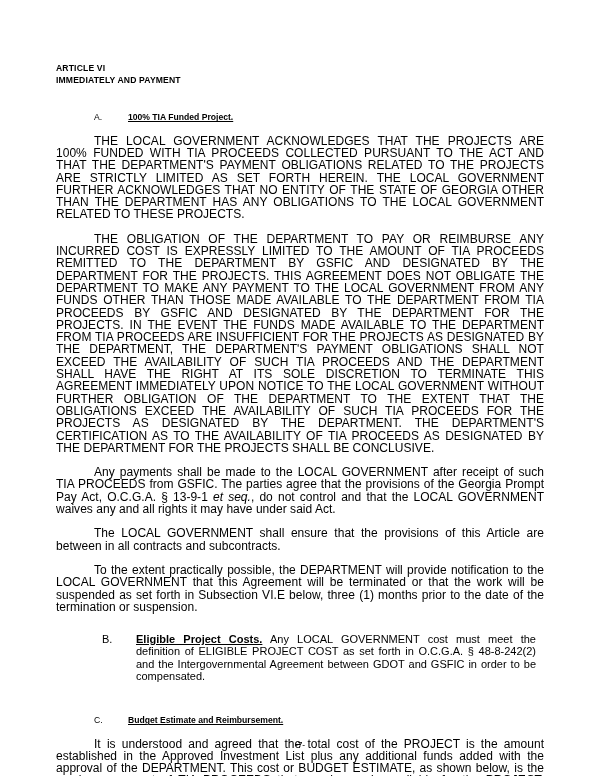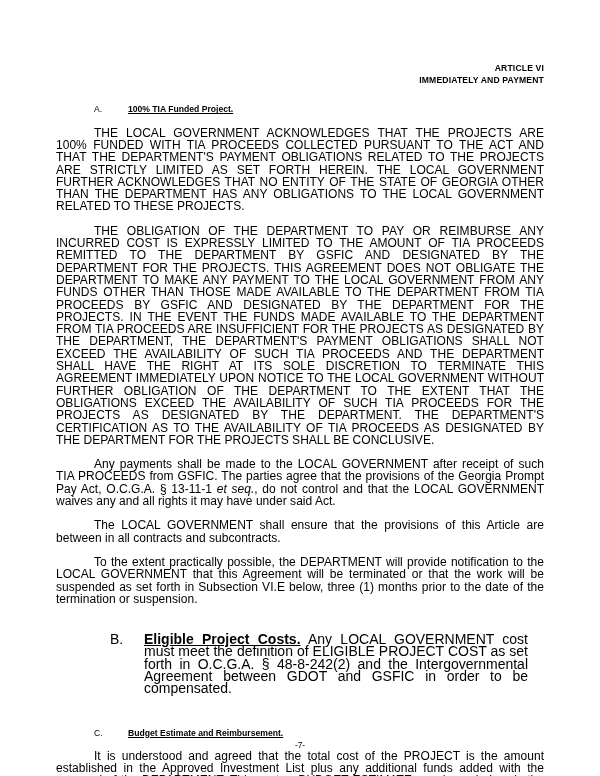--- a/index.html
+++ b/index.html
@@ -16,34 +16,34 @@
     overflow: hidden;
   }
   .page {
     box-sizing: border-box;
     width: 600px;
     height: 776px;
     padding: 62px 56px 34px 56px;
     position: relative;
   }
   .title-block {
-    text-align: right;
+    text-align: left;
     font-weight: bold;
     font-size: 8.6px;
     line-height: 12.2px;
     letter-spacing: 0.15px;
   }
   .title-line {
     display: block;
   }
   .gap-after-title {
     height: 13px;
   }
   .lettered {
-    margin-top: 4px;
+    margin-top: 12px;
     margin-bottom: 0;
     font-size: 8.6px;
     line-height: 12.3px;
   }
   .lettered .ltr {
     display: inline-block;
     width: 34px;
     margin-left: 38px;
   }
   .lettered .hdg {
@@ -61,22 +61,22 @@
   p.body.indent {
     text-indent: 38px;
   }
   .spacer {
     height: 12px;
   }
   .spacer-sm {
     height: 11px;
   }
   .hang {
-    margin: 16px;
-    font-size: 14px;
+    margin: 8px;
+    font-size: 11px;
     line-height: 12.3px;
     text-align: justify;
     padding-left: 72px;
   }
   .hang .ltr {
     display: inline-block;
     width: 34px;
     margin-left: -34px;
   }
   .u { text-decoration: underline; }
@@ -110,21 +110,21 @@
   <div class="spacer-sm"></div>
 
   <p class="body indent">THE LOCAL GOVERNMENT ACKNOWLEDGES THAT THE PROJECTS ARE 100% FUNDED WITH TIA PROCEEDS COLLECTED PURSUANT TO THE ACT AND THAT THE DEPARTMENT'S PAYMENT OBLIGATIONS RELATED TO THE PROJECTS ARE STRICTLY LIMITED AS SET FORTH HEREIN. THE LOCAL GOVERNMENT FURTHER ACKNOWLEDGES THAT NO ENTITY OF THE STATE OF GEORGIA OTHER THAN THE DEPARTMENT HAS ANY OBLIGATIONS TO THE LOCAL GOVERNMENT RELATED TO THESE PROJECTS.</p>
 
   <div class="spacer"></div>
 
   <p class="body indent">THE OBLIGATION OF THE DEPARTMENT TO PAY OR REIMBURSE ANY INCURRED COST IS EXPRESSLY LIMITED TO THE AMOUNT OF TIA PROCEEDS REMITTED TO THE DEPARTMENT BY GSFIC AND DESIGNATED BY THE DEPARTMENT FOR THE PROJECTS.  THIS AGREEMENT DOES NOT OBLIGATE THE DEPARTMENT TO MAKE ANY PAYMENT TO THE LOCAL GOVERNMENT FROM ANY FUNDS OTHER THAN THOSE MADE AVAILABLE TO THE DEPARTMENT FROM TIA PROCEEDS BY GSFIC AND DESIGNATED BY THE DEPARTMENT FOR THE PROJECTS.  IN THE EVENT THE FUNDS MADE AVAILABLE TO THE DEPARTMENT FROM TIA PROCEEDS ARE INSUFFICIENT FOR THE PROJECTS AS DESIGNATED BY THE DEPARTMENT, THE DEPARTMENT'S PAYMENT OBLIGATIONS SHALL NOT EXCEED THE AVAILABILITY OF SUCH TIA PROCEEDS AND THE DEPARTMENT SHALL HAVE THE RIGHT AT ITS SOLE DISCRETION TO TERMINATE THIS AGREEMENT IMMEDIATELY UPON NOTICE TO THE LOCAL GOVERNMENT WITHOUT FURTHER OBLIGATION OF THE DEPARTMENT TO THE EXTENT THAT THE OBLIGATIONS EXCEED THE AVAILABILITY OF SUCH TIA PROCEEDS FOR THE PROJECTS AS DESIGNATED BY THE DEPARTMENT.  THE DEPARTMENT'S CERTIFICATION AS TO THE AVAILABILITY OF TIA PROCEEDS AS DESIGNATED BY THE DEPARTMENT FOR THE PROJECTS SHALL BE CONCLUSIVE.</p>
 
   <div class="spacer"></div>
 
-  <p class="body indent"><span>Any payments shall be made to the LOCAL GOVERNMENT after receipt of such TIA PROCEEDS from GSFIC.  The parties agree that the provisions of the Georgia Prompt Pay Act, O.C.G.A. § 13-11-1 </span><span class="i">et seq.</span><span>, do not control and that the LOCAL GOVERNMENT waives any and all rights it may have under said Act.</span></p>
+  <p class="body indent"><span>Any payments shall be made to the LOCAL GOVERNMENT after receipt of such TIA PROCEEDS from GSFIC.  The parties agree that the provisions of the Georgia Prompt Pay Act, O.C.G.A. § 13-9-1 </span><span class="i">et seq.</span><span>, do not control and that the LOCAL GOVERNMENT waives any and all rights it may have under said Act.</span></p>
 
   <div class="spacer"></div>
 
   <p class="body indent">The LOCAL GOVERNMENT shall ensure that the provisions of this Article are between in all contracts and subcontracts.</p>
 
   <div class="spacer"></div>
 
   <p class="body indent">To the extent practically possible, the DEPARTMENT will provide notification to the LOCAL GOVERNMENT that this Agreement will be terminated or that the work will be suspended as set forth in Subsection VI.E below, three (1) months prior to the date of the termination or suspension.</p>
 
   <div class="spacer"></div>

